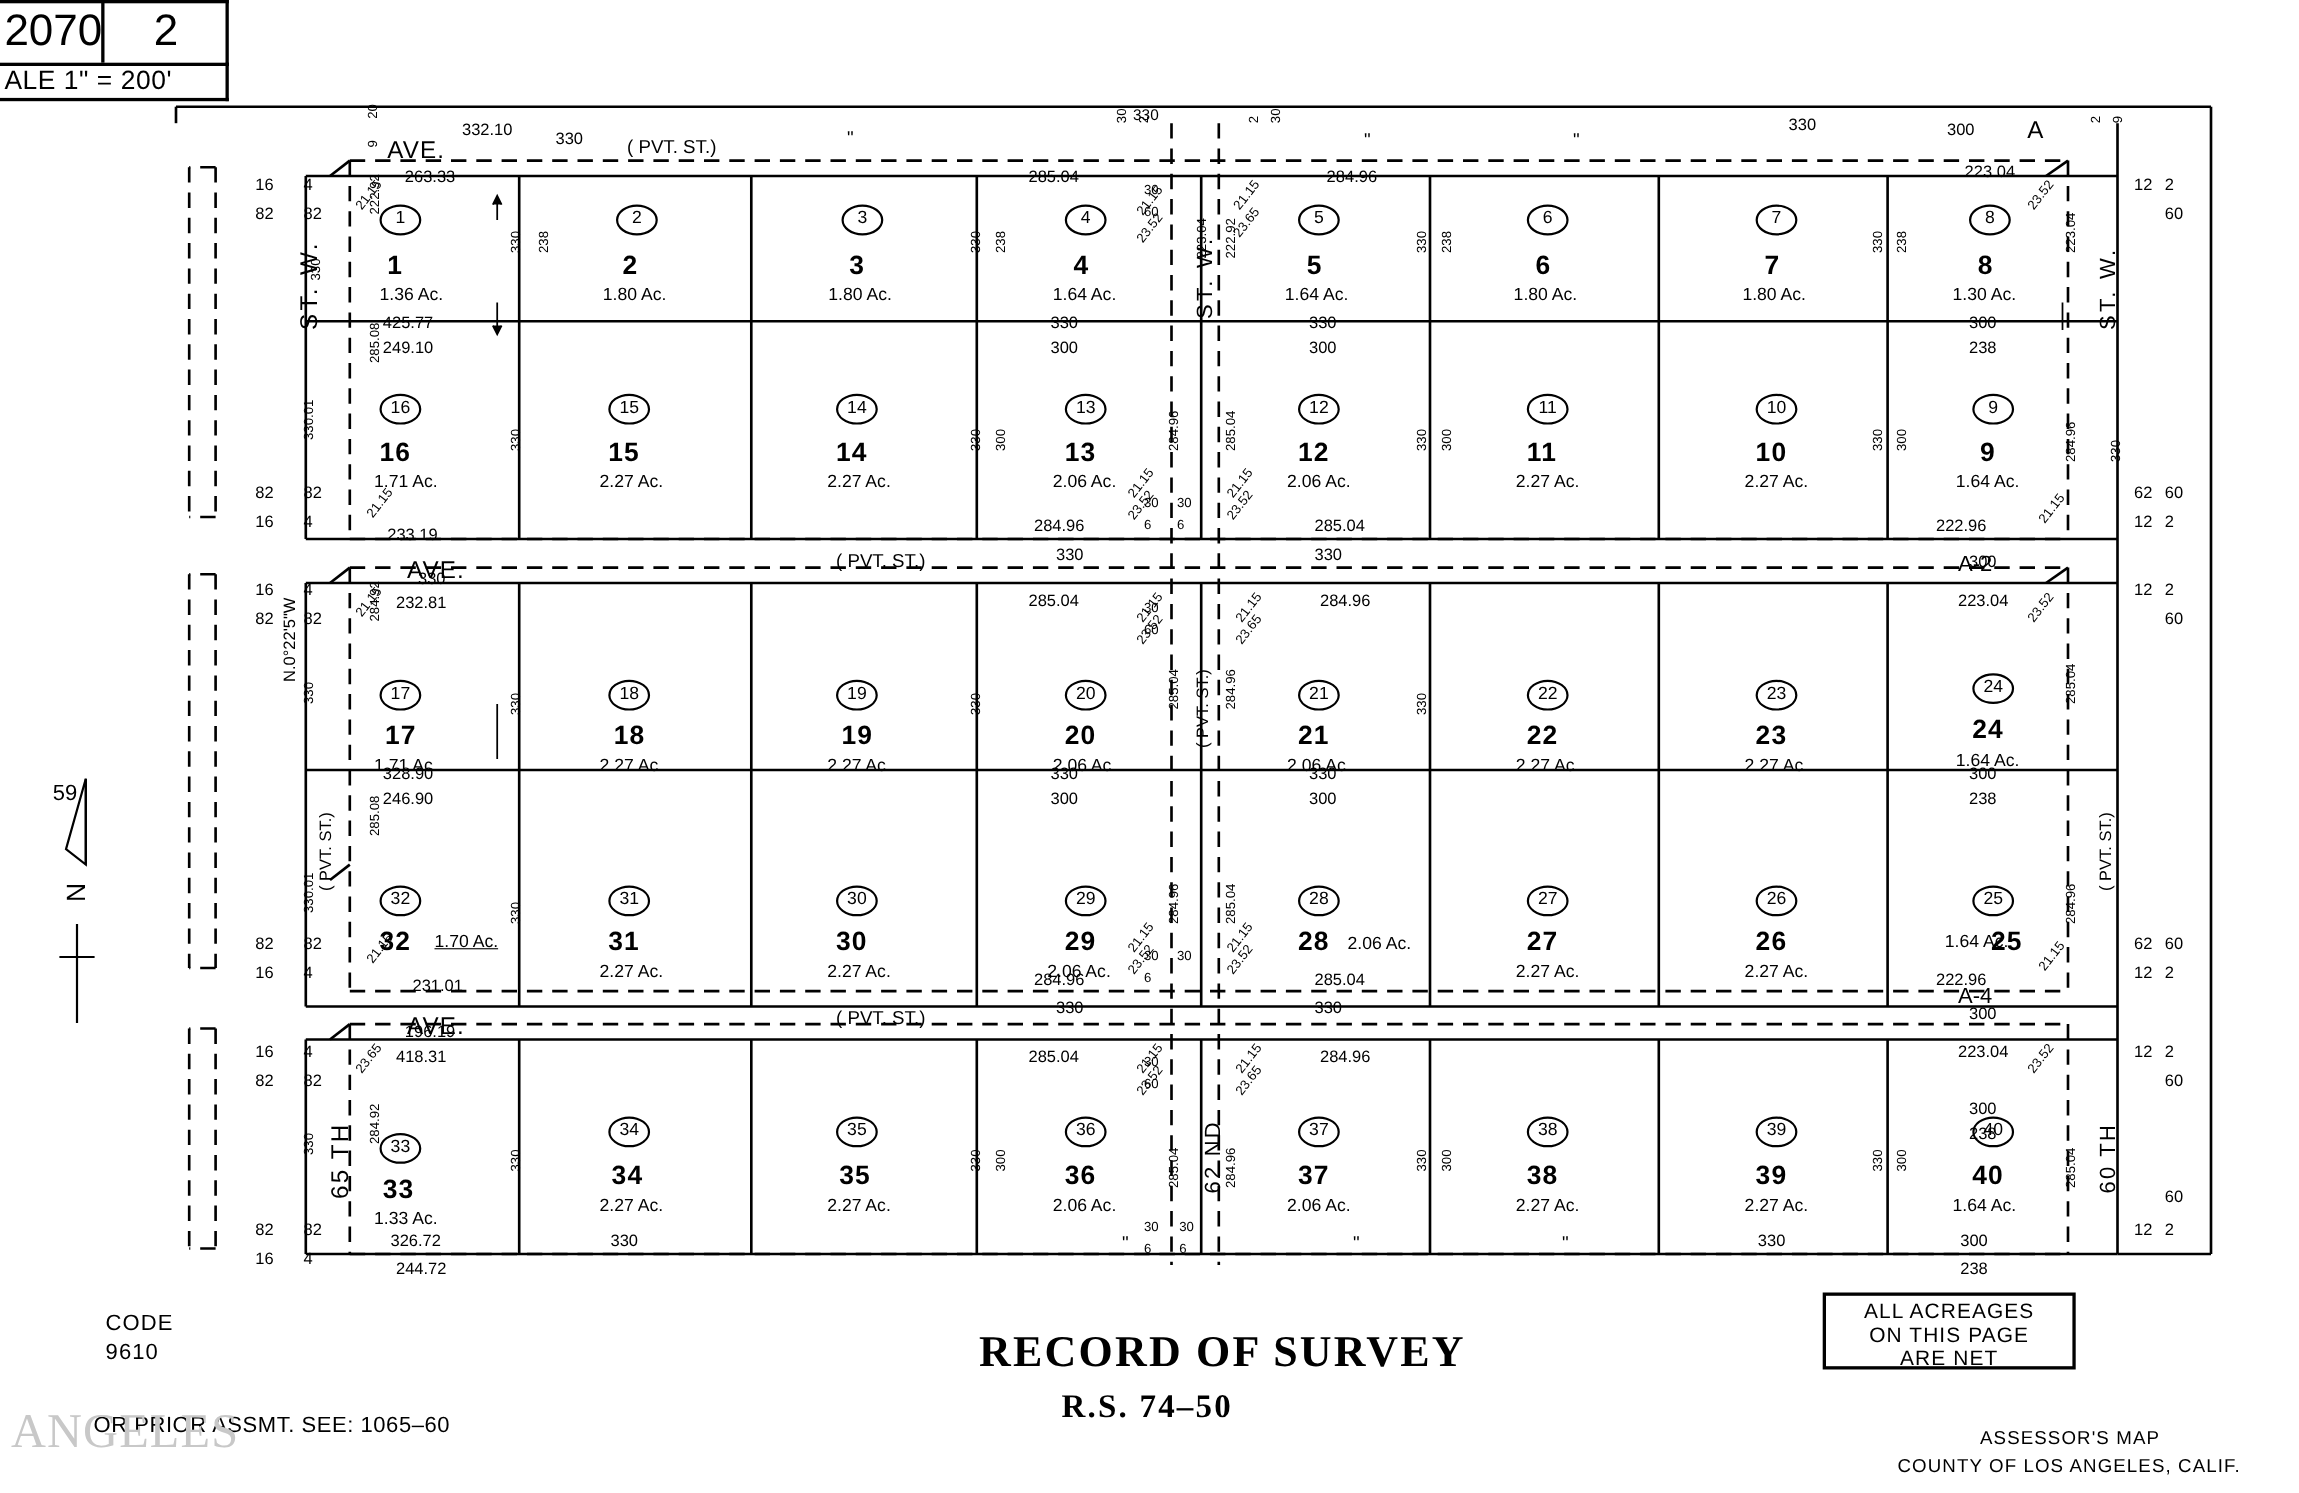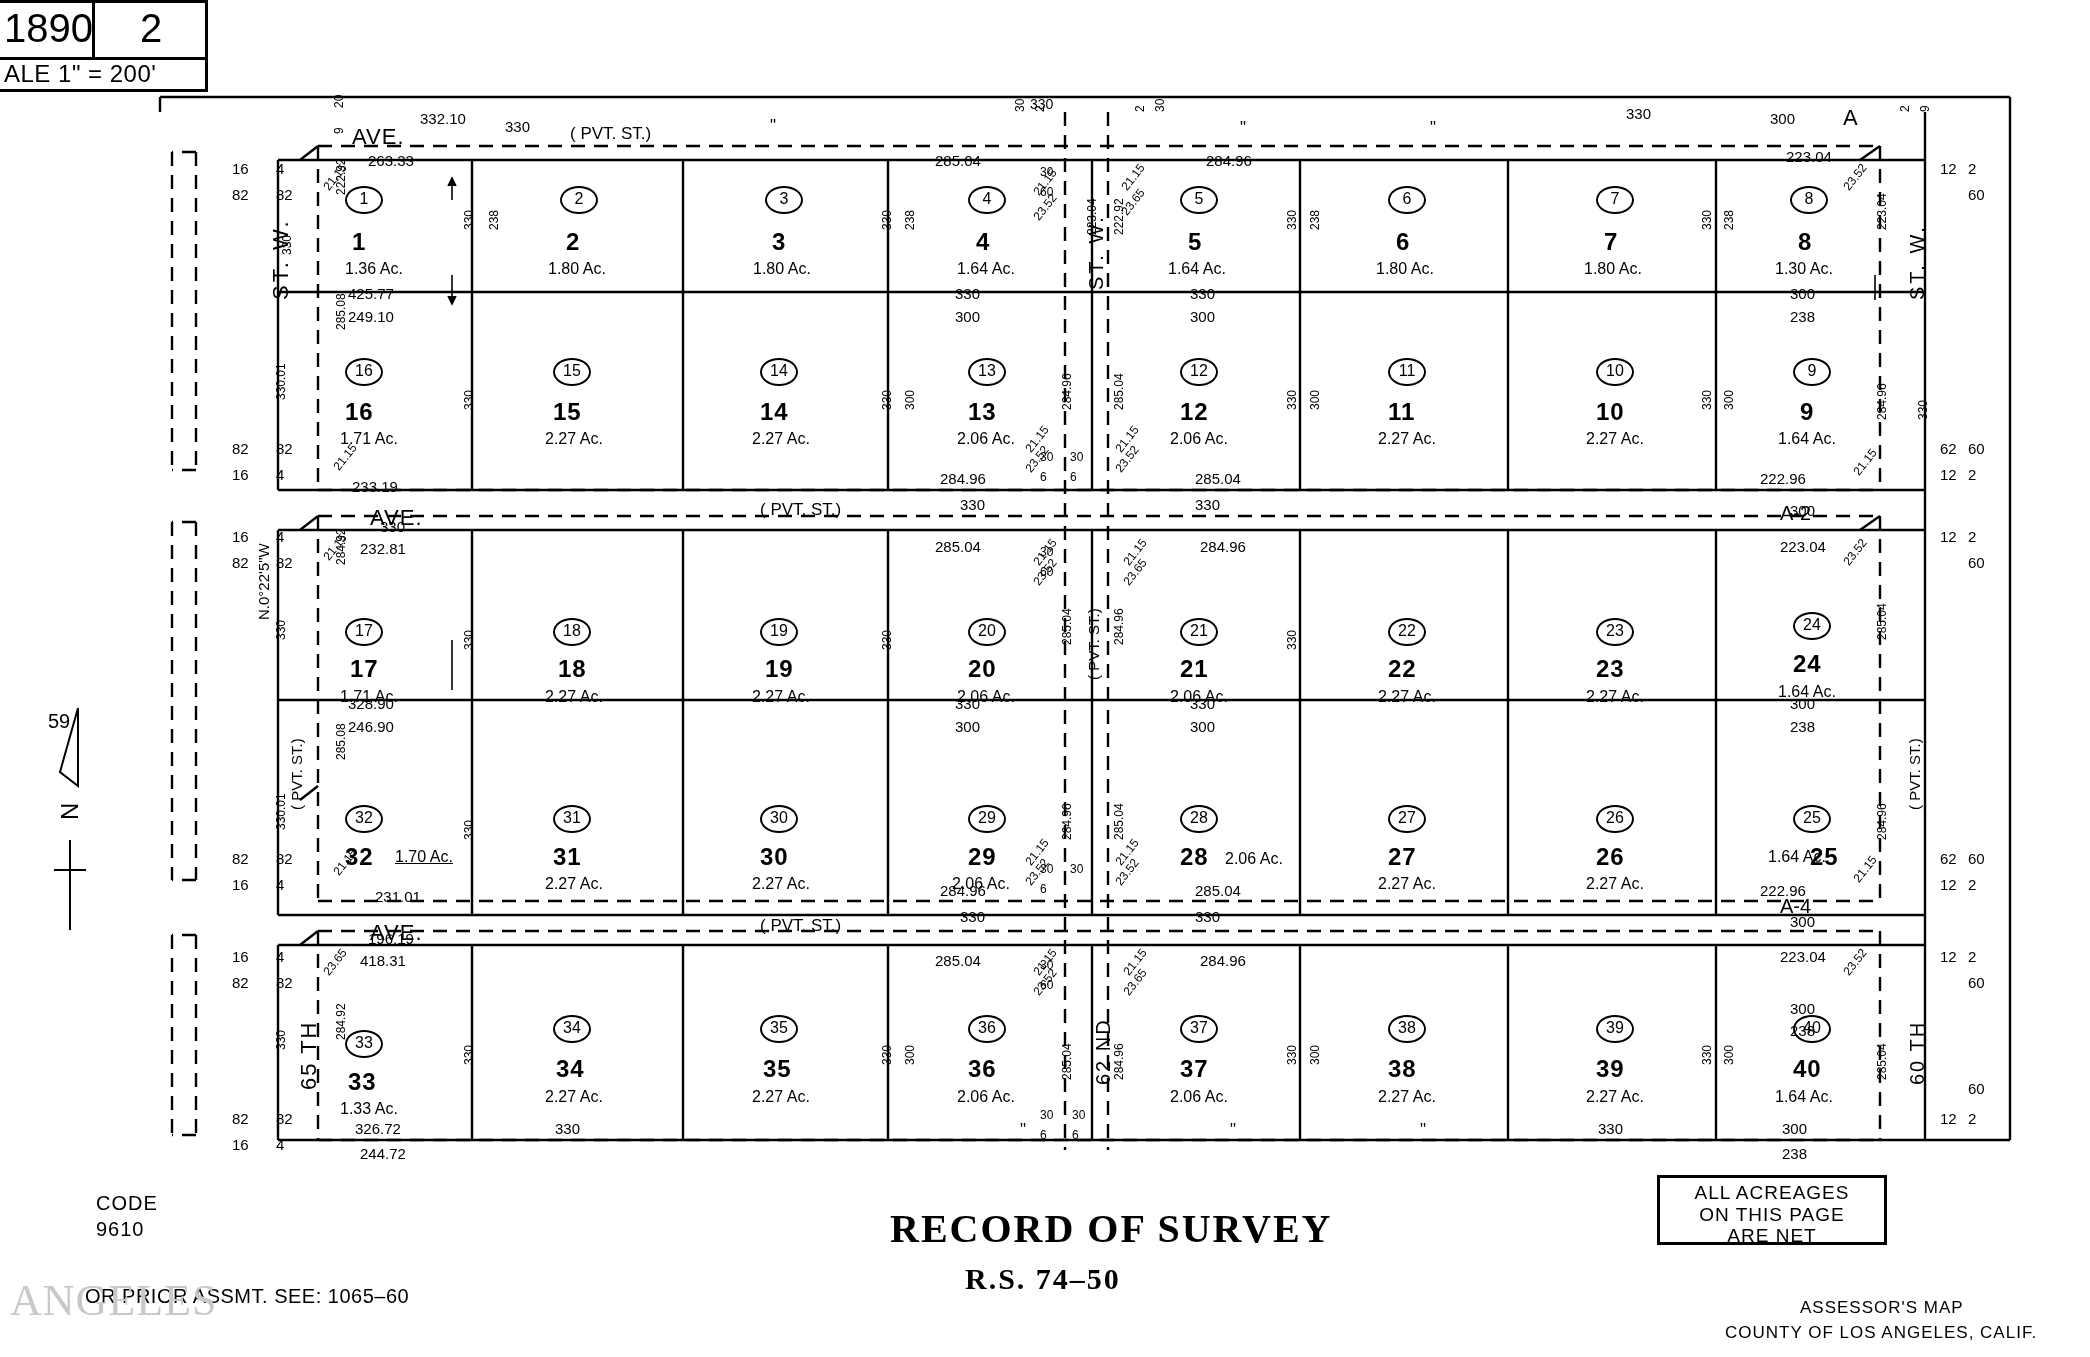--- a/index.html
+++ b/index.html
@@ -28,21 +28,21 @@
   #acre-box{left:1657px;top:1175px;width:230px;height:70px;border:3px solid #000;box-sizing:border-box;}
   .acre-line{position:absolute;width:100%;text-align:center;font-size:19px;letter-spacing:1px;}
   #watermark{position:absolute;left:10px;top:1275px;font-size:44px;color:#c8c8c8;font-family:"Liberation Serif",serif;letter-spacing:1px;}
   .assessor{position:absolute;font-size:17px;letter-spacing:1px;}
   .codetxt{position:absolute;font-size:20px;letter-spacing:1px;}
 </style>
 </head>
 <body>
 
 <div class="abs" id="header-box"></div>
-<div class="abs" id="header-num">1890</div>
+<div class="abs" id="header-num">2070</div>
 <div class="abs solid" id="header-div"></div>
 <div class="abs" id="header-page">2</div>
 <div class="abs" id="scale-box"></div>
 <div class="abs" id="scale-text">ALE 1" = 200'</div>
 
 <svg class="map" viewBox="0 0 2090 1357">
   <g stroke="#000" fill="none" stroke-width="2.4">
 
     <line x1="160" y1="97" x2="2010" y2="97"></line>
     <line x1="160" y1="97" x2="160" y2="112"></line>

